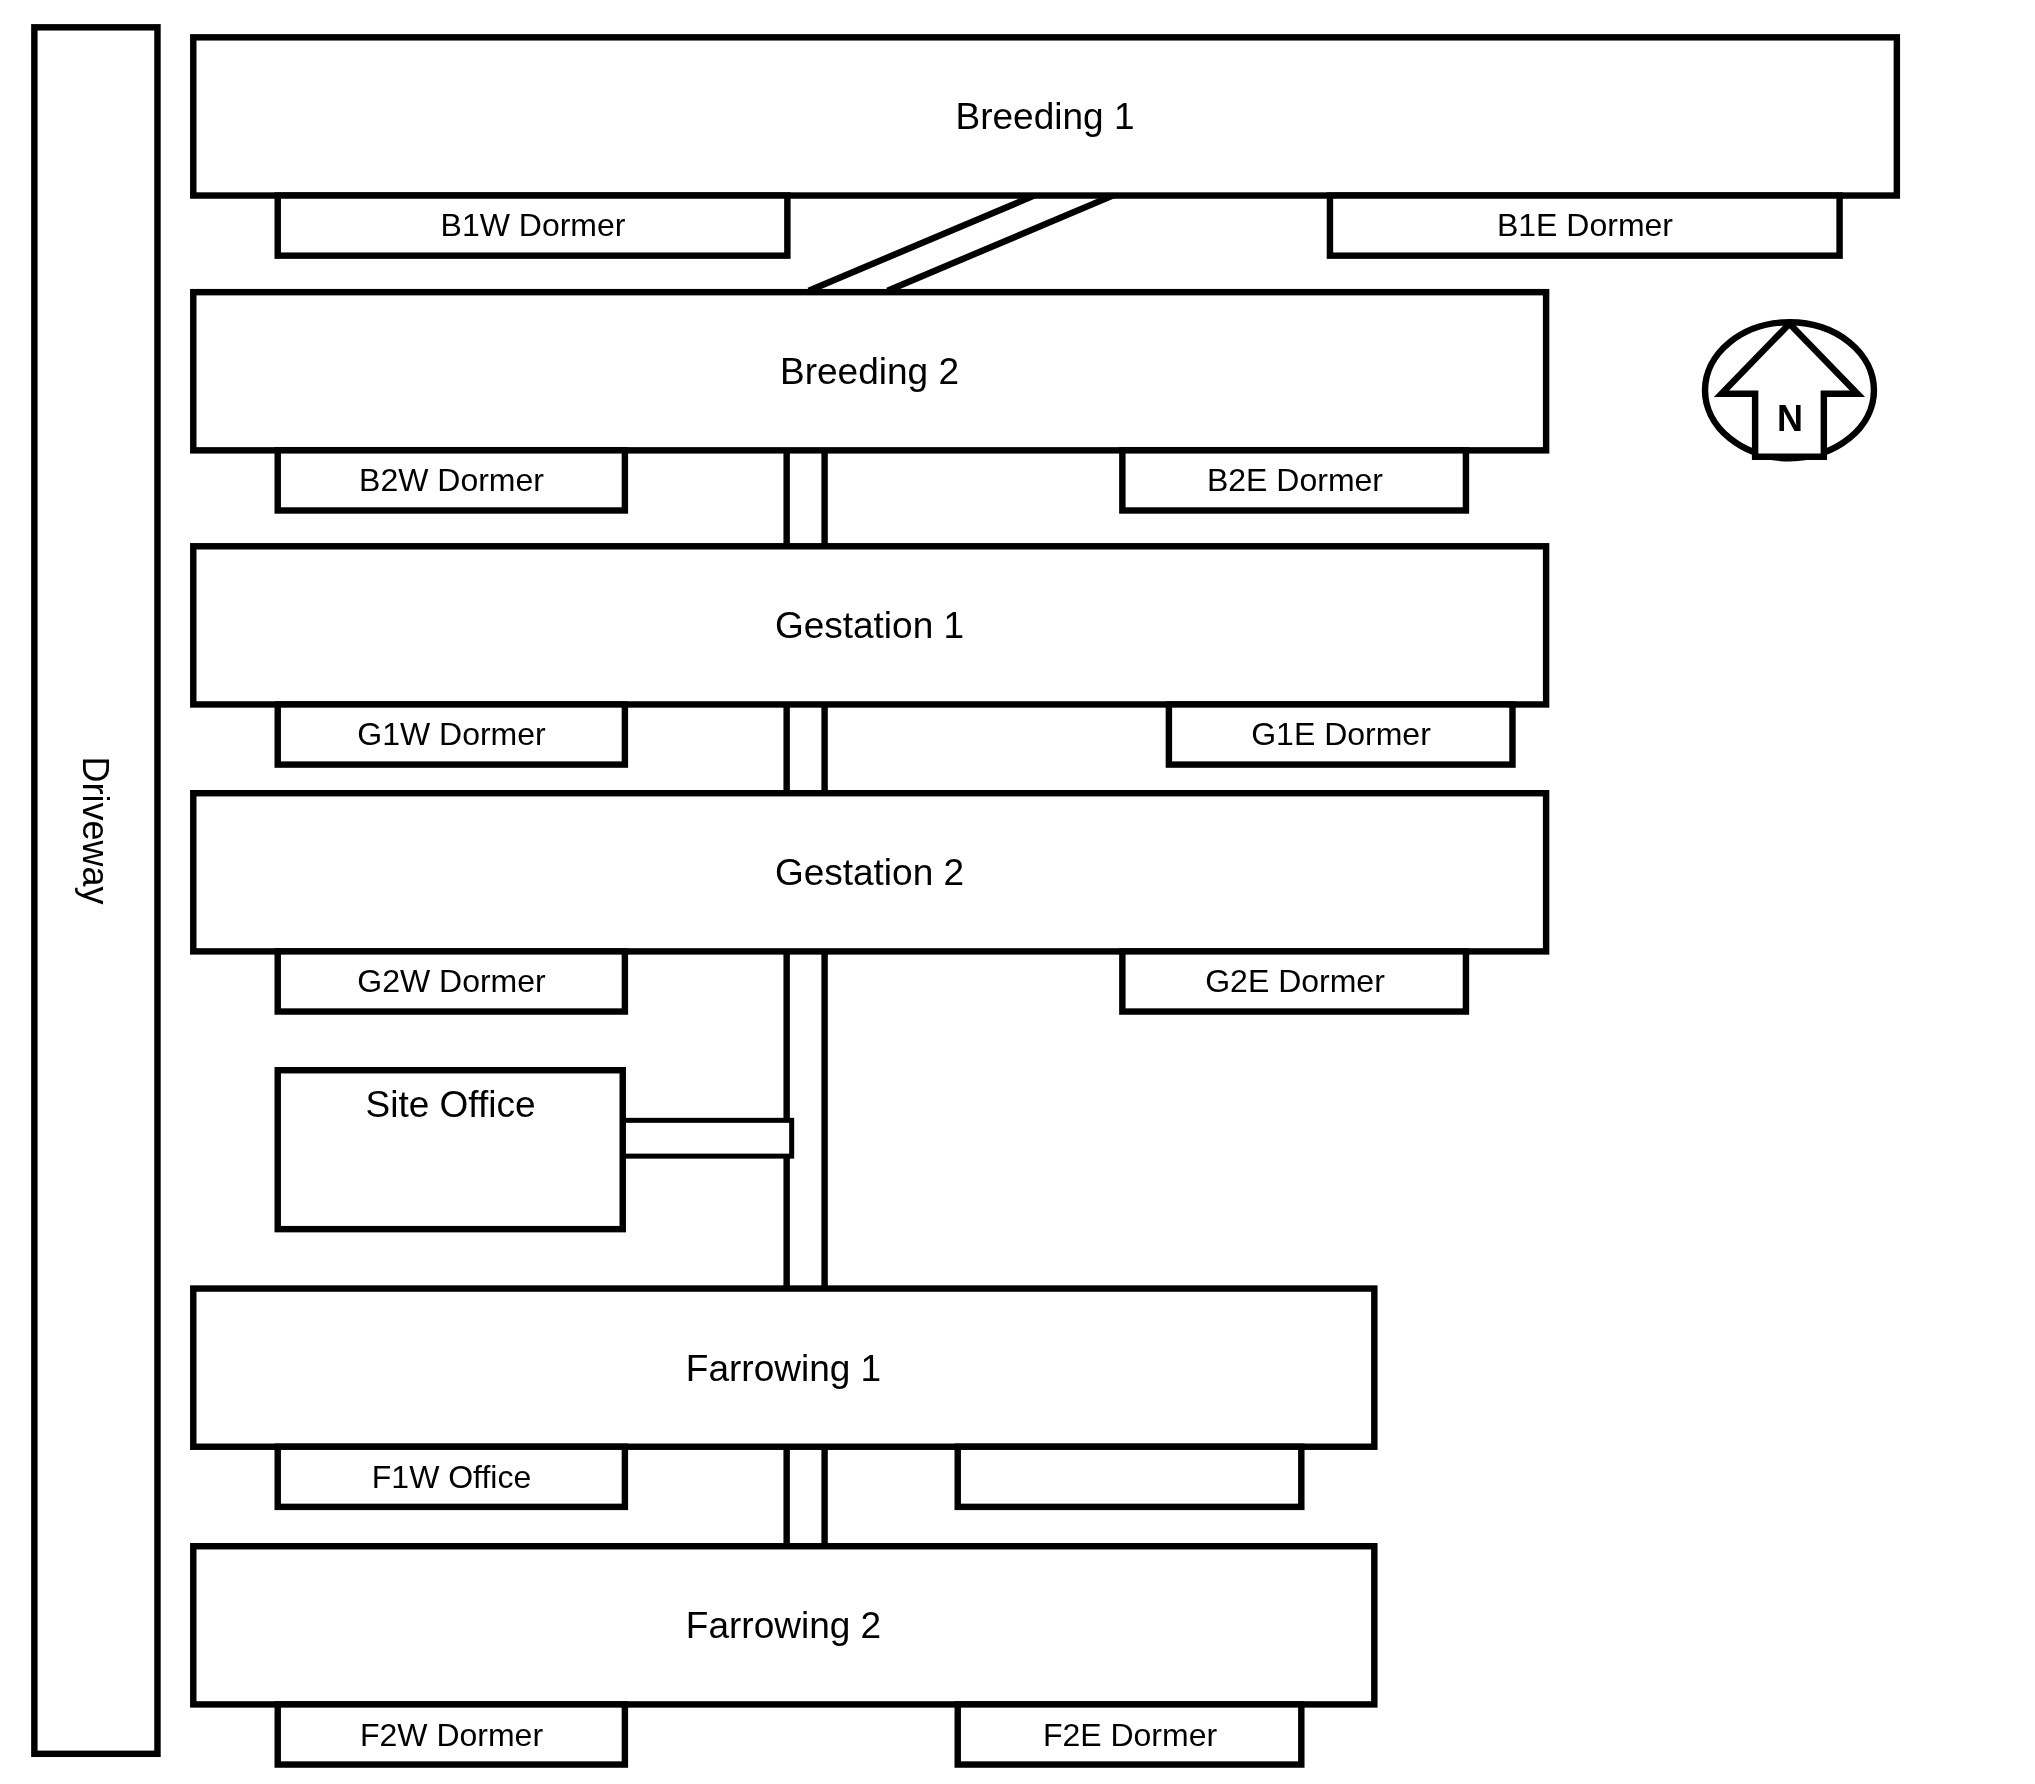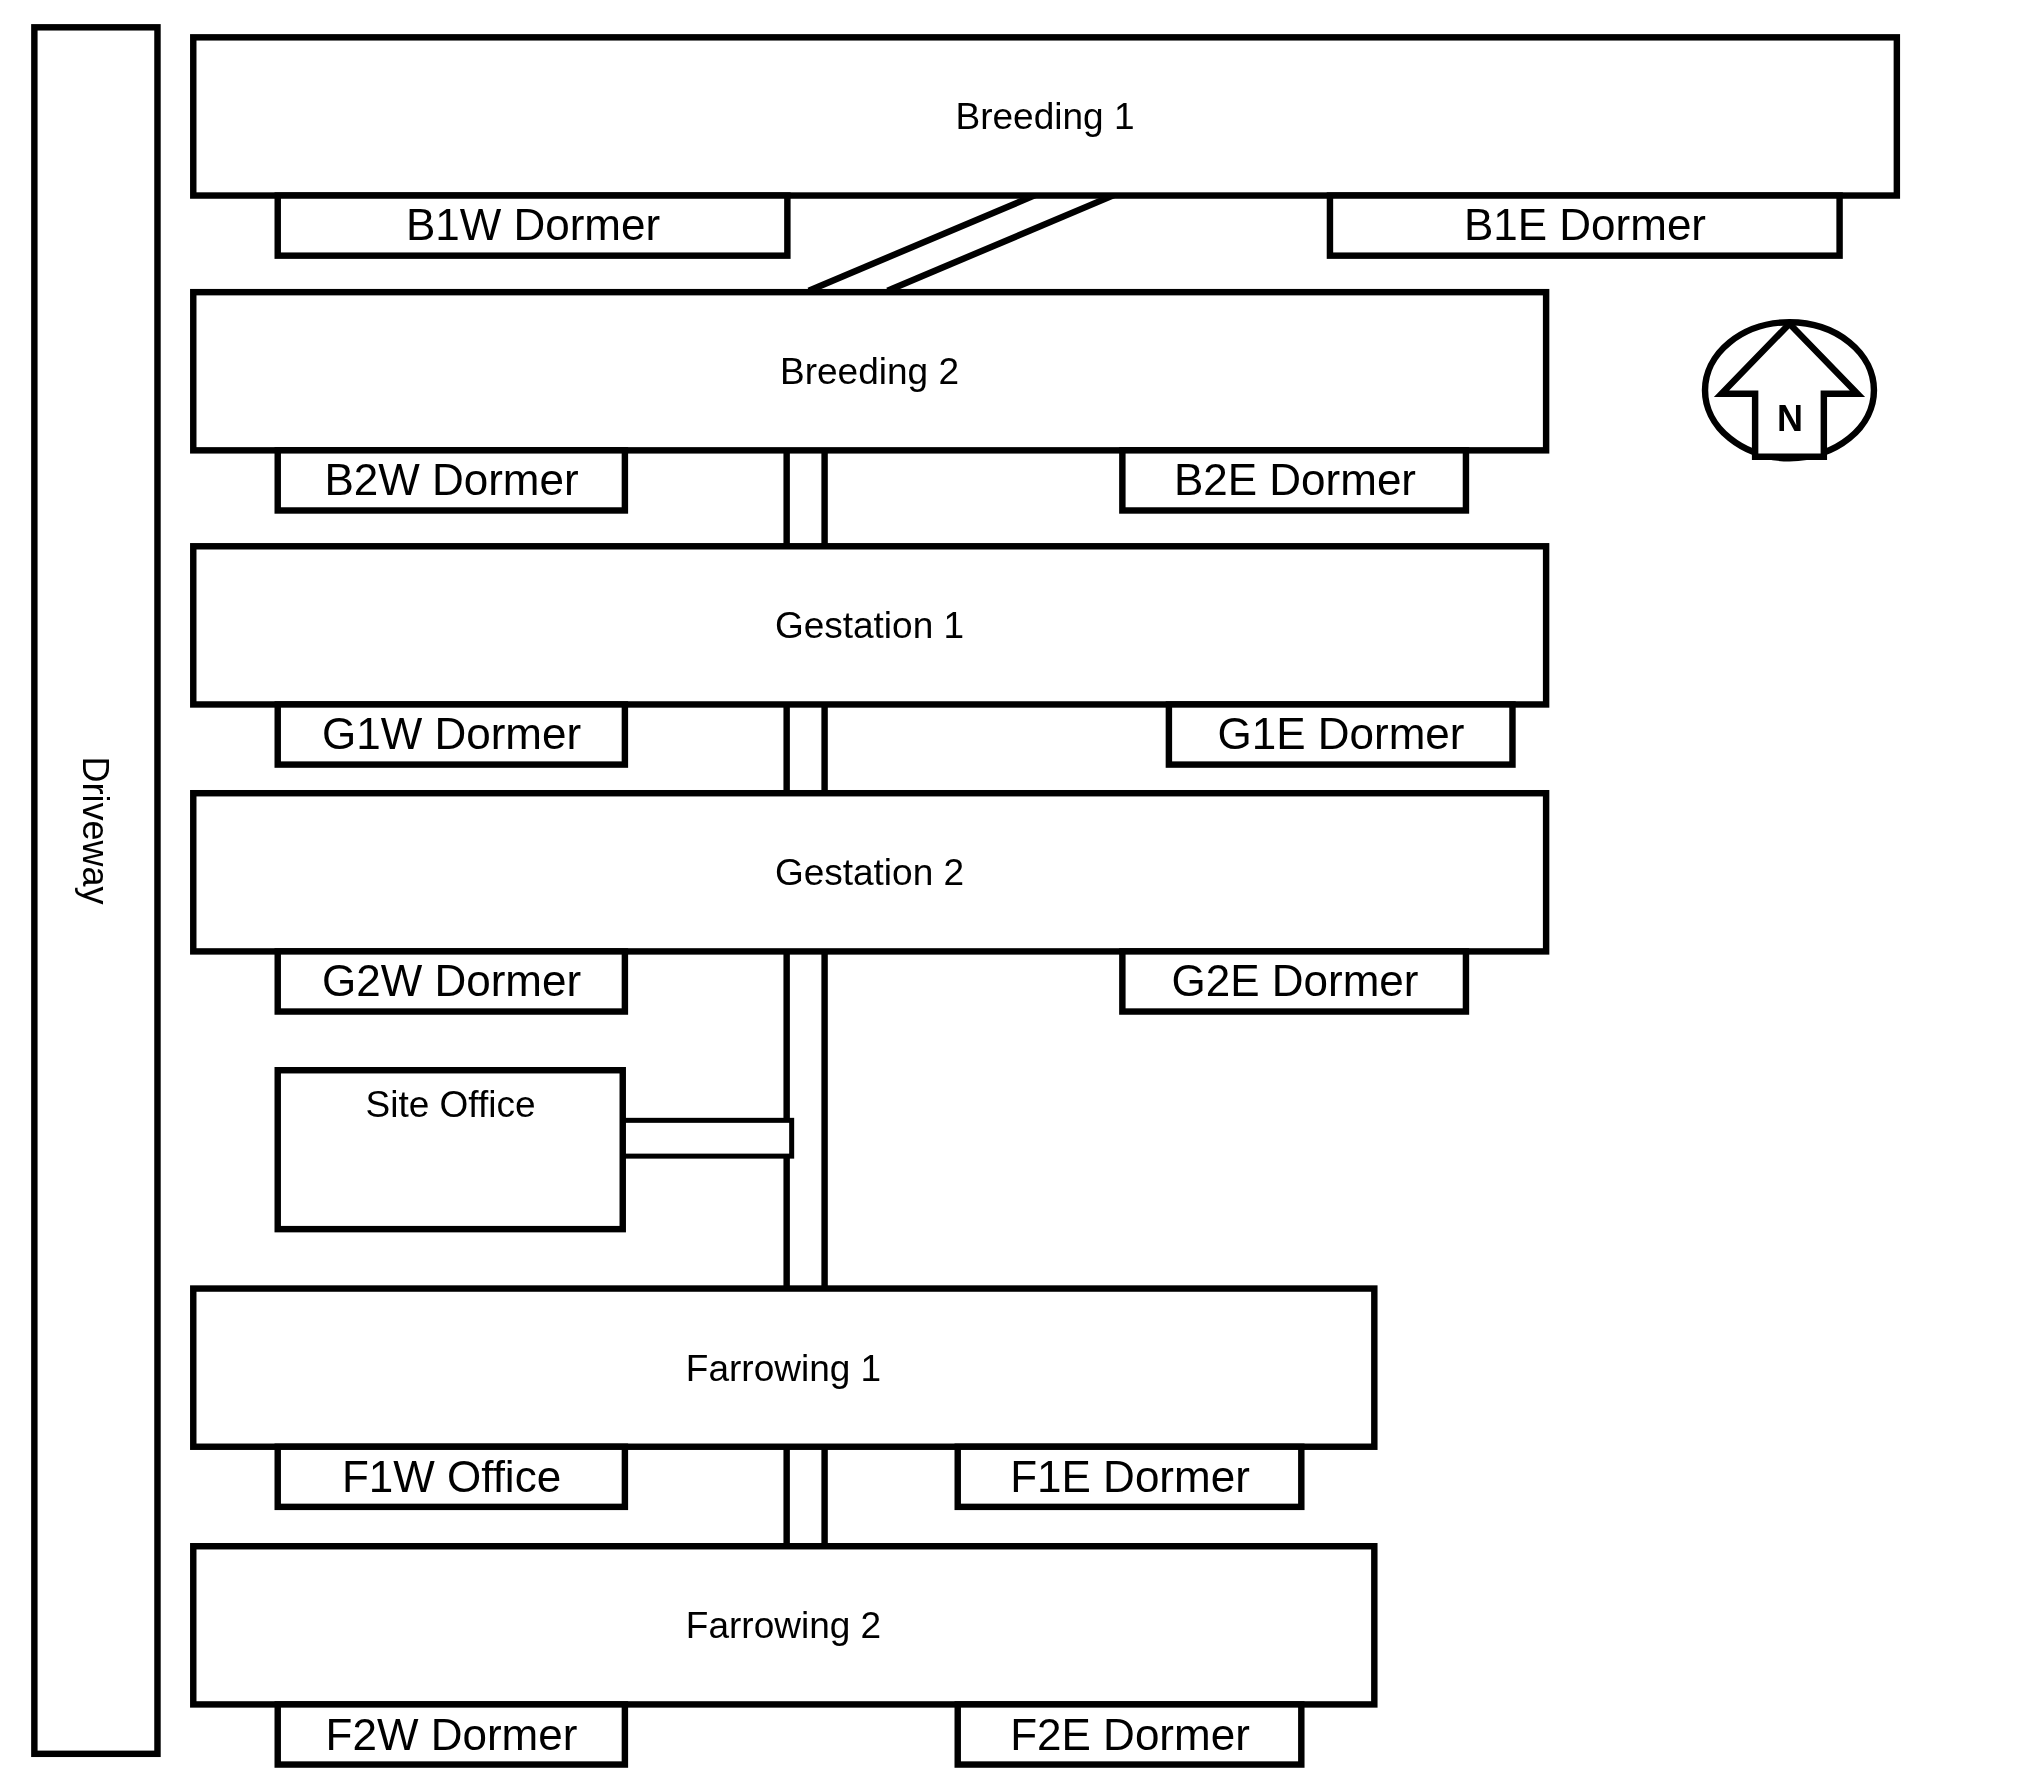--- a/index.html
+++ b/index.html
@@ -57,21 +57,21 @@
     color: #000000;
     white-space: nowrap;
     line-height: 1;
     user-select: none;
   }
   .lbl-building {
     font-size: 37px;
     text-align: left;
   }
   .lbl-dormer {
-    font-size: 44px;
+    font-size: 32px;
     text-align: center;
   }
   .lbl-center {
     display: flex;
     align-items: center;
     justify-content: center;
   }
   .lbl-driveway {
     font-size: 36px;
     transform-origin: center center;
@@ -154,21 +154,20 @@
   <div class="lbl lbl-dormer lbl-center" style="left:1169px; top:704px; width:344px; height:60px;">G1E Dormer</div>
 
   <div class="lbl lbl-building lbl-center" style="left:193px; top:793px; width:1353px; height:158px;">Gestation 2</div>
   <div class="lbl lbl-dormer lbl-center" style="left:278px; top:951px; width:347px; height:60px;">G2W Dormer</div>
   <div class="lbl lbl-dormer lbl-center" style="left:1123px; top:951px; width:344px; height:60px;">G2E Dormer</div>
 
   <div class="lbl lbl-building lbl-center" style="left:278px; top:1025px; width:345px; height:159px;">Site Office</div>
 
   <div class="lbl lbl-building lbl-center" style="left:193px; top:1289px; width:1181px; height:158px;">Farrowing 1</div>
   <div class="lbl lbl-dormer lbl-center" style="left:278px; top:1447px; width:347px; height:60px;">F1W Office</div>
-  <div class="lbl lbl-dormer lbl-center" style="left:958px; top:1447px; width:344px; height:60px;">F1E Dormer</div>
 
   <div class="lbl lbl-building lbl-center" style="left:193px; top:1546px; width:1181px; height:158px;">Farrowing 2</div>
   <div class="lbl lbl-dormer lbl-center" style="left:278px; top:1705px; width:347px; height:60px;">F2W Dormer</div>
   <div class="lbl lbl-dormer lbl-center" style="left:958px; top:1705px; width:344px; height:60px;">F2E Dormer</div>
 
   <div class="lbl lbl-compass-n lbl-center" style="left:1754px; top:397px; width:72px; height:43px;">N</div>
 
 </div>
 
 

